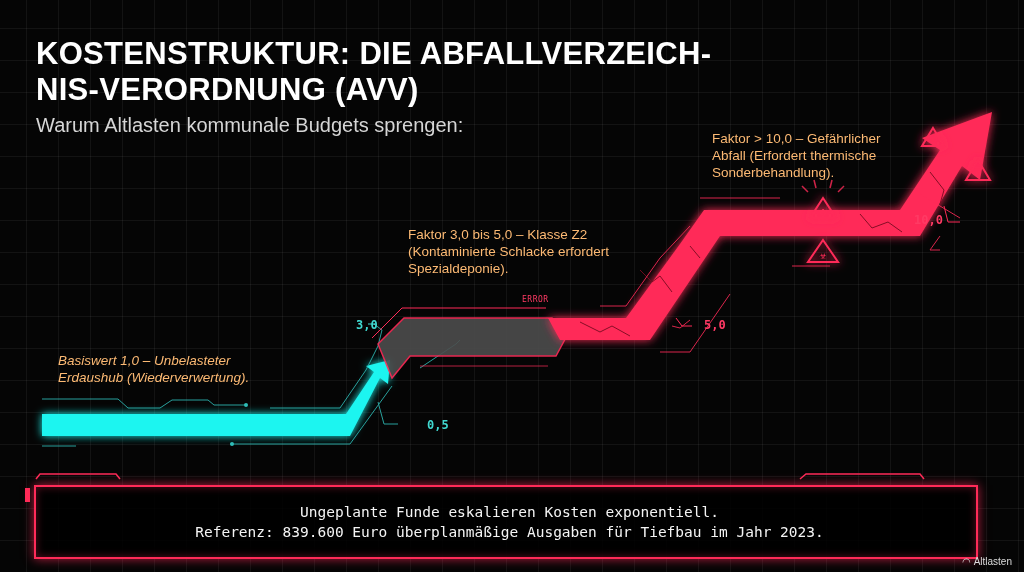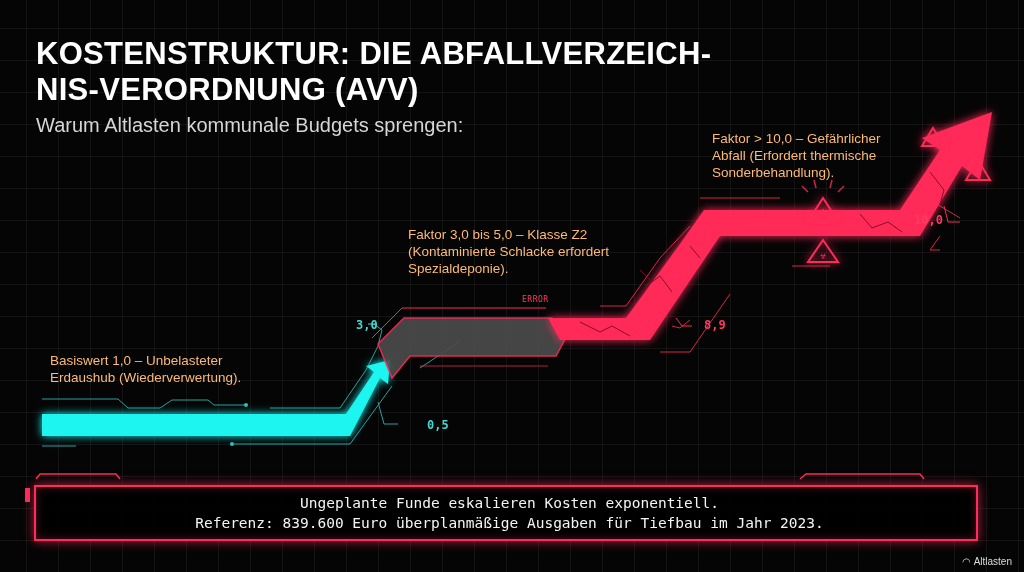--- a/index.html
+++ b/index.html
@@ -21,34 +21,34 @@
     font-size: 31px; line-height: 36px; letter-spacing: 0.3px; color: #ffffff;
   }
   .subtitle {
     position: absolute; left: 36px; top: 114px;
     font-size: 20px; color: #d6d6d6;
   }
   .graphic { position: absolute; left: 0; top: 0; width: 1024px; height: 572px; }
   .annot {
     position: absolute; font-size: 13.5px; line-height: 17px; color: #fdba74;
   }
-  .annot-base { left: 50px; top: 352px; width: 260px; }
+  .annot-base { left: 58px; top: 352px; width: 260px; font-style: italic; }
   .annot-mid  { left: 408px; top: 226px; width: 280px; }
   .annot-high { left: 712px; top: 130px; width: 200px; }
   .val {
     position: absolute; font-family: "DejaVu Sans Mono", monospace; font-size: 12px; font-weight: 700;
   }
   .val.cyan { color: #40d8d0; margin-left: 24px; }
   .val.red  { color: #ff3a64; }
   .error-tag {
     position: absolute; left: 522px; top: 295px; font-size: 8px; color: #ff3a64;
     font-family: "DejaVu Sans Mono", monospace; letter-spacing: 0.5px;
   }
   .footer-box {
-    position: absolute; left: 34px; top: 485px; width: 944px; height: 56px;
+    position: absolute; left: 34px; top: 485px; width: 944px; height: 74px;
     border: 2px solid #ff2b58;
     box-shadow: 0 0 10px rgba(255,43,88,0.7), inset 0 0 8px rgba(255,43,88,0.35);
     background: rgba(0,0,0,0.85);
     display: flex; flex-direction: column; align-items: center; justify-content: center;
     font-family: "DejaVu Sans Mono", monospace; font-size: 14.5px; line-height: 20px; color: #f4f4f4; padding-left: 7px;
   }
   .brand {
     position: absolute; right: 12px; bottom: 5px; font-size: 10px; color: #dcdcdc;
     display: flex; align-items: center; gap: 3px;
   }
@@ -168,21 +168,21 @@
   <div>Spezialdeponie).</div>
 </div>
 <div class="annot annot-high">
   <div>Faktor &gt; 10,0 – Gefährlicher</div>
   <div>Abfall (Erfordert thermische</div>
   <div>Sonderbehandlung).</div>
 </div>
 
 <div class="val cyan" style="left:332px; top:318px;">3,0</div>
 <div class="val cyan" style="left:403px; top:418px;">0,5</div>
-<div class="val red" style="left:704px; top:318px;">8,9</div>
+<div class="val red" style="left:704px; top:318px;">5,0</div>
 <div class="val red" style="left:914px; top:213px;">10,0</div>
 <div class="error-tag">ERROR</div>
 
 <div class="footer-box">
   <div>Ungeplante Funde eskalieren Kosten exponentiell.</div>
   <div>Referenz: 839.600 Euro überplanmäßige Ausgaben für Tiefbau im Jahr 2023.</div>
 </div>
 
 <div class="brand">
   <span>◠</span>

